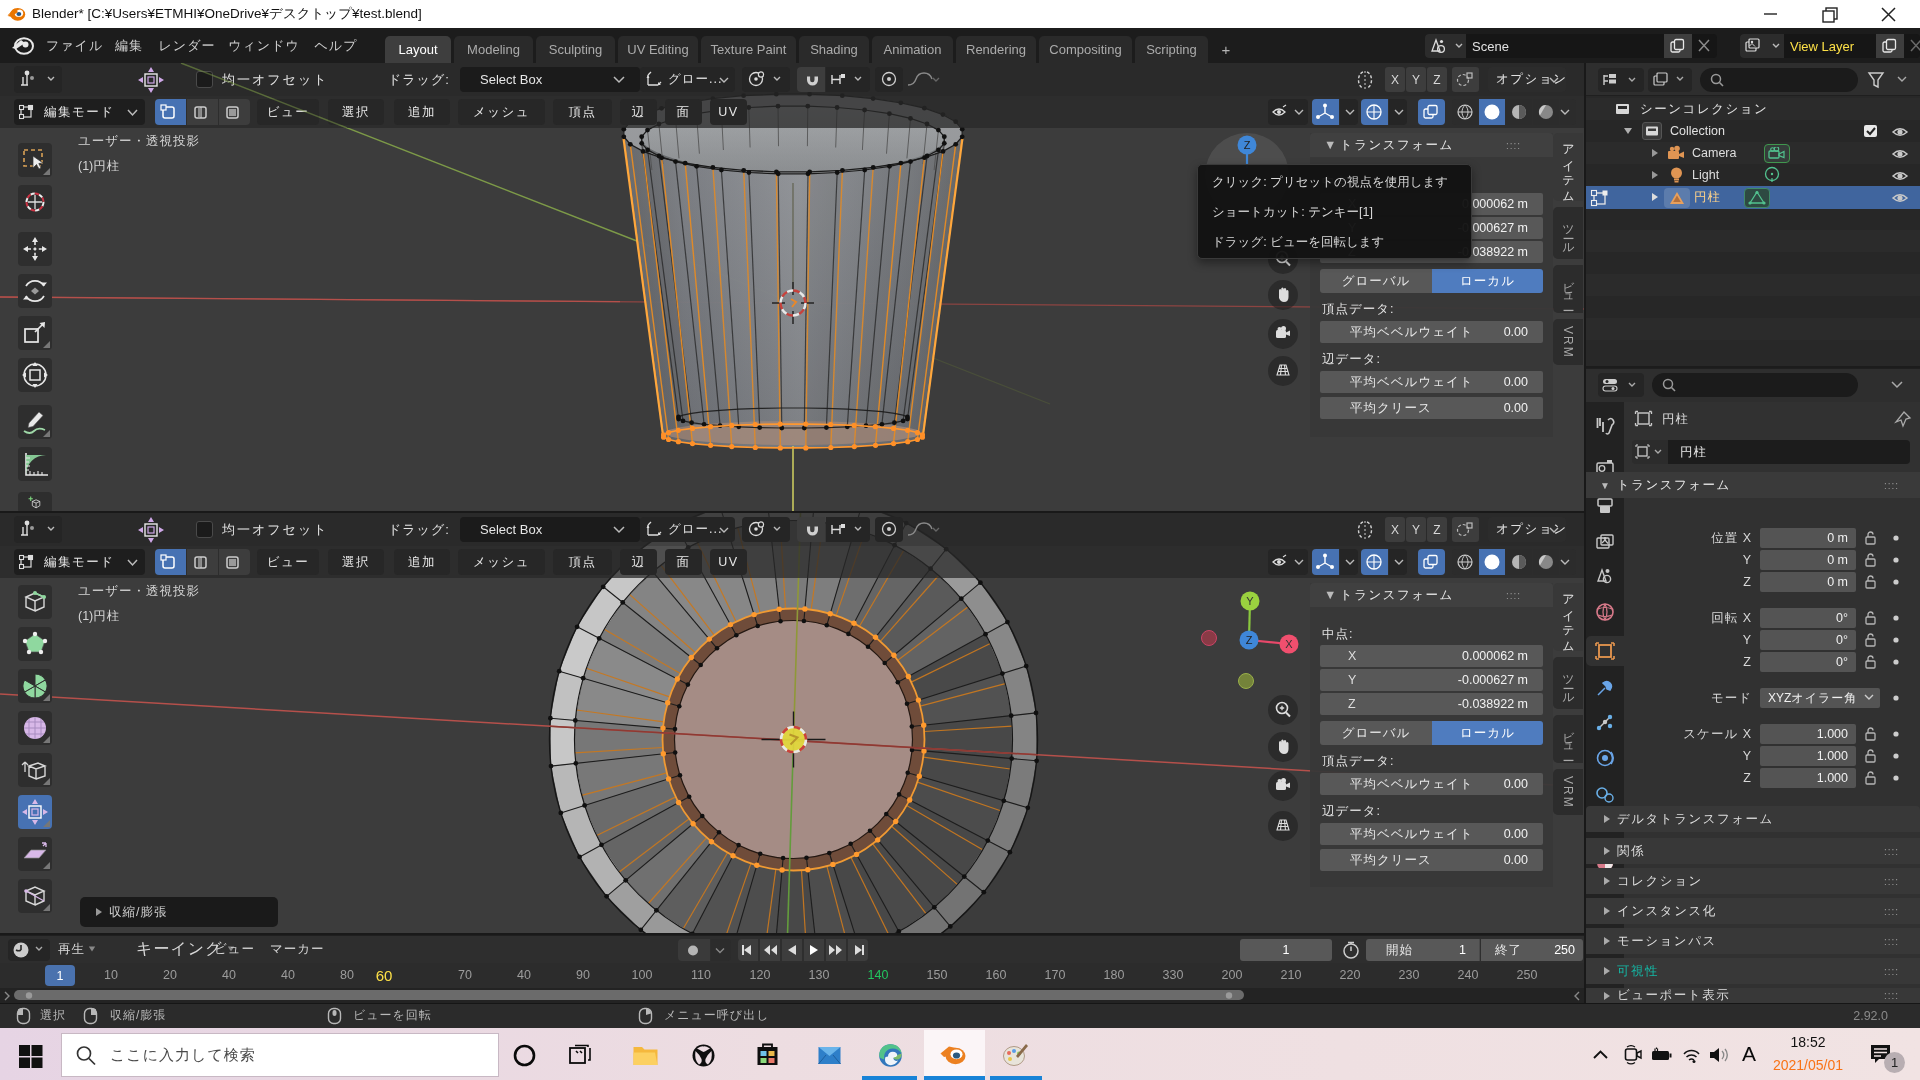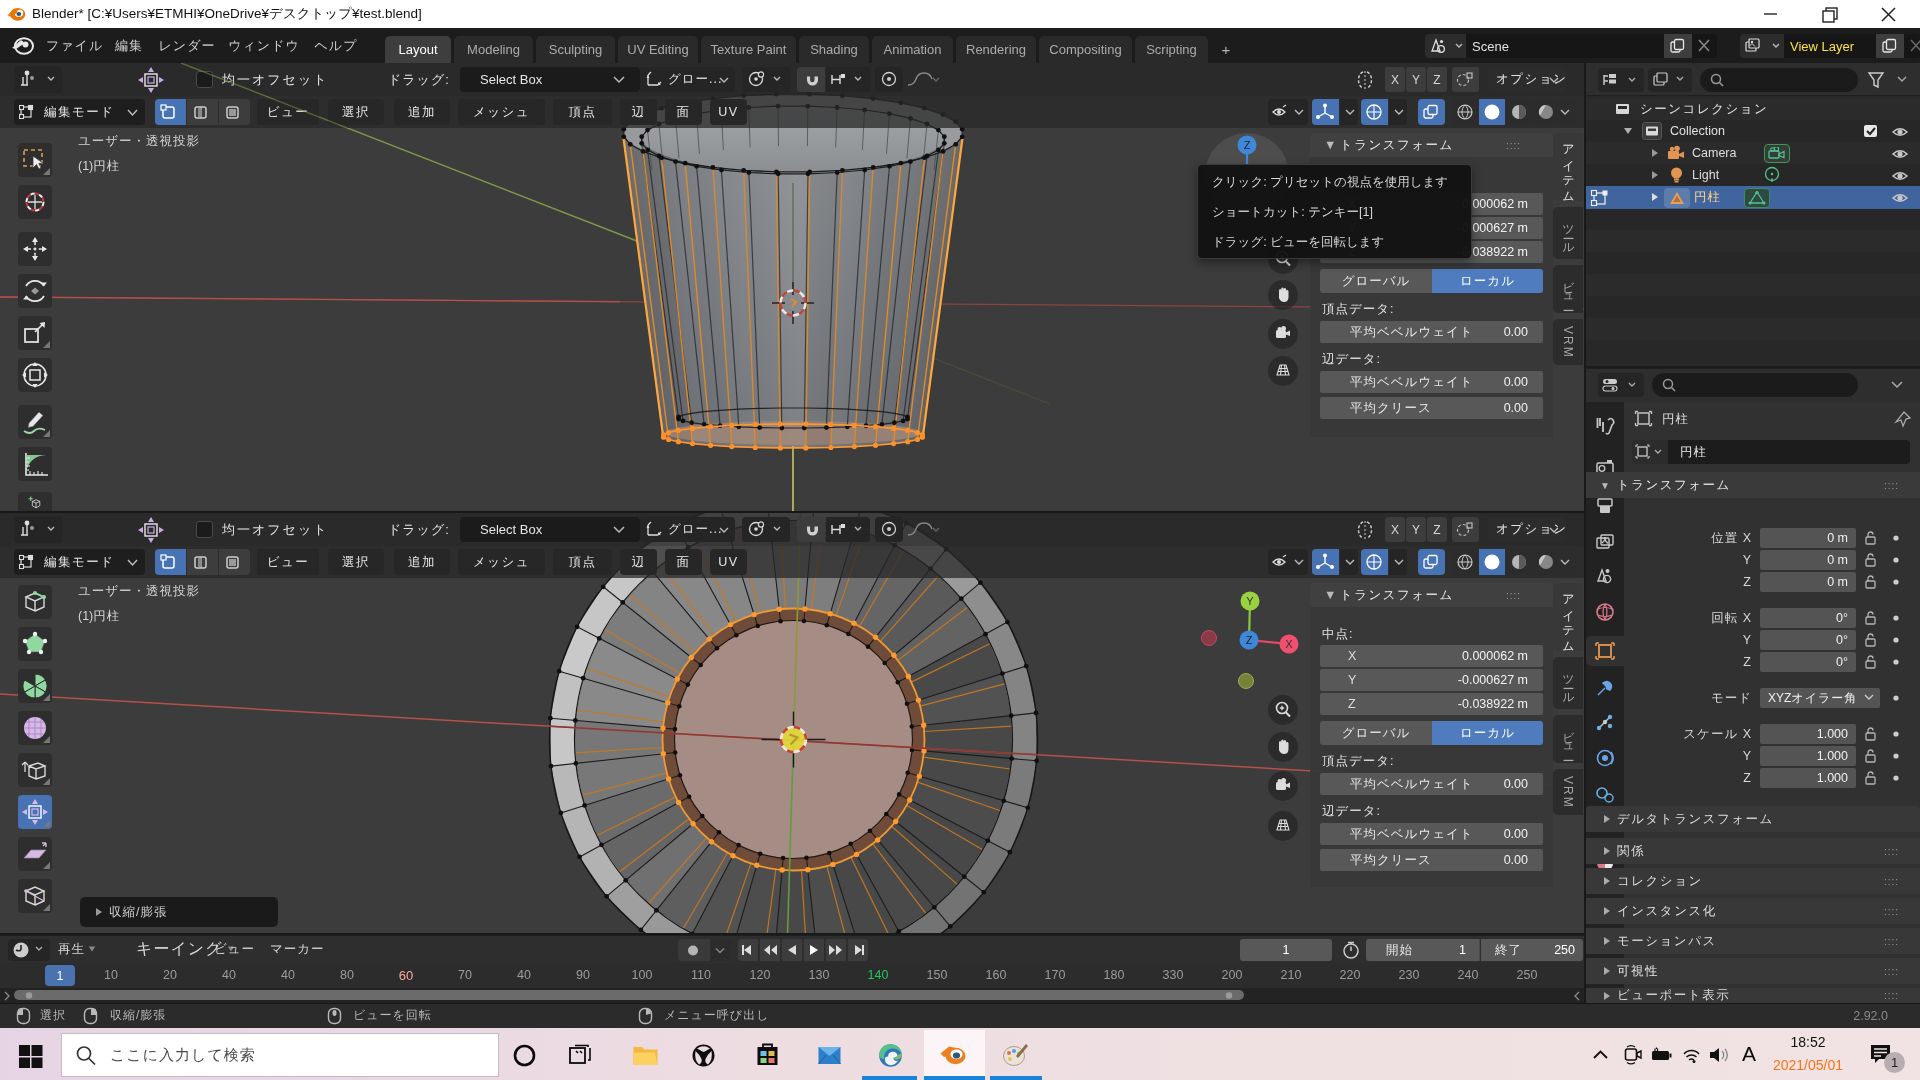--- a/index.html
+++ b/index.html
@@ -1549,21 +1549,21 @@
 <div class="" style="left:1586px;top:868px;width:334px;height:26px;background:#383838"></div>
 <div class="t" style="left:1604px;top:868px;width:240px;height:26px;font-size:12.5px;color:#dedede"><span class="ar" style="border-left-color:#aaa"></span>&nbsp;&nbsp;<span style="letter-spacing:1.5px">コレクション</span></div>
 <div class="t" style="left:1884px;top:868px;width:30px;height:26px;font-size:10px;color:#999;letter-spacing:1px">::::</div>
 <div class="" style="left:1586px;top:898px;width:334px;height:26px;background:#383838"></div>
 <div class="t" style="left:1604px;top:898px;width:240px;height:26px;font-size:12.5px;color:#dedede"><span class="ar" style="border-left-color:#aaa"></span>&nbsp;&nbsp;<span style="letter-spacing:1.5px">インスタンス化</span></div>
 <div class="t" style="left:1884px;top:898px;width:30px;height:26px;font-size:10px;color:#999;letter-spacing:1px">::::</div>
 <div class="" style="left:1586px;top:928px;width:334px;height:26px;background:#383838"></div>
 <div class="t" style="left:1604px;top:928px;width:240px;height:26px;font-size:12.5px;color:#dedede"><span class="ar" style="border-left-color:#aaa"></span>&nbsp;&nbsp;<span style="letter-spacing:1.5px">モーションパス</span></div>
 <div class="t" style="left:1884px;top:928px;width:30px;height:26px;font-size:10px;color:#999;letter-spacing:1px">::::</div>
 <div class="" style="left:1586px;top:958px;width:334px;height:26px;background:#383838"></div>
-<div class="t" style="left:1604px;top:958px;width:240px;height:26px;font-size:12.5px;color:#e5e5e5"><span class="ar" style="border-left-color:#aaa"></span>&nbsp;&nbsp;<span style="letter-spacing:1.5px">可視性</span></div>
+<div class="t" style="left:1604px;top:958px;width:240px;height:26px;font-size:12.5px;color:#14b8a6"><span class="ar" style="border-left-color:#aaa"></span>&nbsp;&nbsp;<span style="letter-spacing:1.5px">可視性</span></div>
 <div class="t" style="left:1884px;top:958px;width:30px;height:26px;font-size:10px;color:#999;letter-spacing:1px">::::</div>
 <div class="" style="left:1586px;top:988px;width:334px;height:15px;background:#383838"></div>
 <div class="t" style="left:1604px;top:988px;width:240px;height:15px;font-size:12.5px;color:#dedede"><span class="ar" style="border-left-color:#aaa"></span>&nbsp;&nbsp;<span style="letter-spacing:1.5px">ビューポート表示</span></div>
 <div class="t" style="left:1884px;top:988px;width:30px;height:15px;font-size:10px;color:#999;letter-spacing:1px">::::</div>
 <div class="" style="left:0px;top:935px;width:1586px;height:28px;background:#2e2e2e;border-top:1px solid #1f1f1f"></div>
 <div class="" style="left:8px;top:939px;width:42px;height:22px;background:#252525;border-radius:4px"></div>
 <svg style="left:11px;top:941px" width="38" height="18" viewBox="0 0 38 18">
 <circle cx="10" cy="9" r="7.5" fill="#ccc"></circle>
     <path d="M10 9 L10 4 M10 9 A5 5 0 0 1 5 9" fill="none" stroke="#252525" stroke-width="1.6"></path>
 <path d="M25 6 L28 9 L31 6" fill="none" stroke="#aaa" stroke-width="1.4"></path>
@@ -1617,21 +1617,21 @@
 <div class="tr" style="left:1366px;top:939px;width:100px;height:22px;font-size:12.5px;color:#fff">1</div>
 <div class="" style="left:1481px;top:939px;width:102px;height:22px;background:#585858;border-radius:0 3px 3px 0"></div>
 <div class="t" style="left:1495px;top:939px;width:60px;height:22px;font-size:12.5px;color:#e8e8e8;letter-spacing:1px">終了</div>
 <div class="tr" style="left:1481px;top:939px;width:94px;height:22px;font-size:12.5px;color:#fff">250</div>
 <div class="" style="left:0px;top:963px;width:1586px;height:25px;background:#2c2c2c"></div>
 <div class="tc" style="left:91px;top:966px;width:40px;height:18px;font-size:12.5px;color:#9c9c9c">10</div>
 <div class="tc" style="left:150px;top:966px;width:40px;height:18px;font-size:12.5px;color:#9c9c9c">20</div>
 <div class="tc" style="left:209px;top:966px;width:40px;height:18px;font-size:12.5px;color:#9c9c9c">40</div>
 <div class="tc" style="left:268px;top:966px;width:40px;height:18px;font-size:12.5px;color:#9c9c9c">40</div>
 <div class="tc" style="left:327px;top:966px;width:40px;height:18px;font-size:12.5px;color:#9c9c9c">80</div>
-<div class="tc" style="left:386px;top:966px;width:40px;height:18px;font-size:13px;color:#fca5a5">60</div>
+<div class="tc" style="left:364px;top:966px;width:40px;height:18px;font-size:15px;color:#fde047">60</div>
 <div class="tc" style="left:445px;top:966px;width:40px;height:18px;font-size:12.5px;color:#9c9c9c">70</div>
 <div class="tc" style="left:504px;top:966px;width:40px;height:18px;font-size:12.5px;color:#9c9c9c">40</div>
 <div class="tc" style="left:563px;top:966px;width:40px;height:18px;font-size:12.5px;color:#9c9c9c">90</div>
 <div class="tc" style="left:622px;top:966px;width:40px;height:18px;font-size:12.5px;color:#9c9c9c">100</div>
 <div class="tc" style="left:681px;top:966px;width:40px;height:18px;font-size:12.5px;color:#9c9c9c">110</div>
 <div class="tc" style="left:740px;top:966px;width:40px;height:18px;font-size:12.5px;color:#9c9c9c">120</div>
 <div class="tc" style="left:799px;top:966px;width:40px;height:18px;font-size:12.5px;color:#9c9c9c">130</div>
 <div class="tc" style="left:858px;top:966px;width:40px;height:18px;font-size:12.5px;color:#22c55e">140</div>
 <div class="tc" style="left:917px;top:966px;width:40px;height:18px;font-size:12.5px;color:#9c9c9c">150</div>
 <div class="tc" style="left:976px;top:966px;width:40px;height:18px;font-size:12.5px;color:#9c9c9c">160</div>

